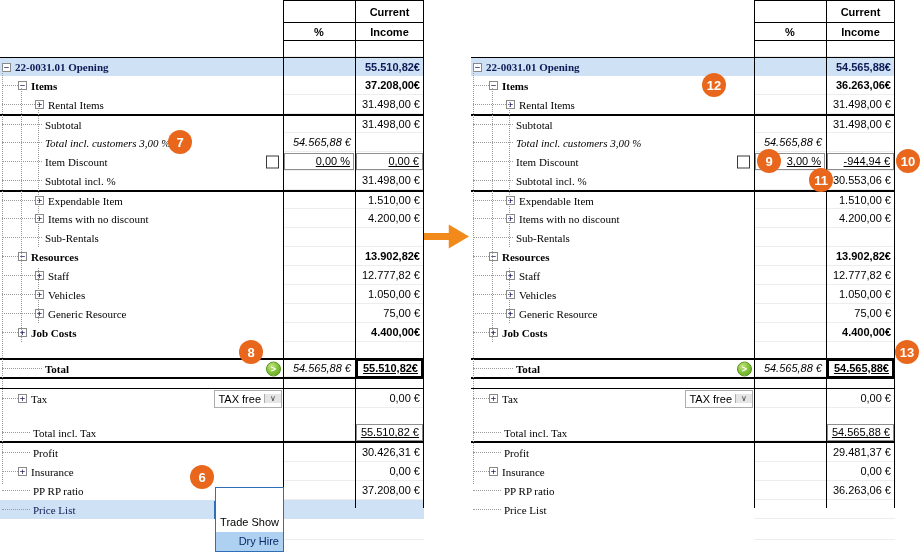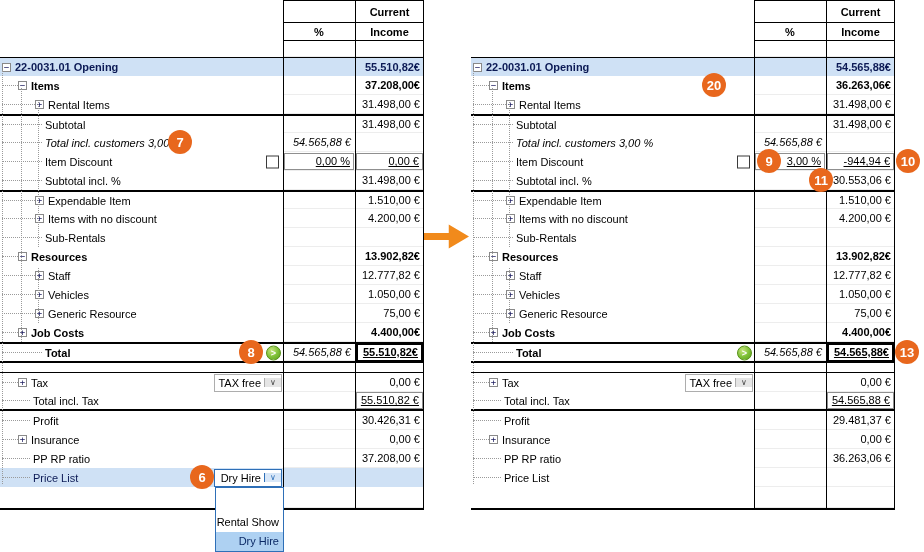--- a/index.html
+++ b/index.html
@@ -23,27 +23,27 @@
   .boxed{padding:0 1px!important;text-decoration:underline;}
 
   .hr1{height:22px;}.hr2{height:19px;}.hr3{height:16px;}
   .hr1 .c-pct,.hr1 .c-income{border-top:1px solid #000;}
   .hr1 .c-income,.hr2 .c-pct,.hr2 .c-income{font-weight:bold;justify-content:center;padding-right:0;}
   .hr2 .c-pct,.hr2 .c-income{border-top:1px solid #000;border-bottom:1px solid #000;}
 
   .bt1{border-top:1px solid #000;}
   .bt2{border-top:2px solid #000;}
   .bb1{border-bottom:1px solid #000;}
-  .bb2{border-bottom:2px solid #000;}
+  .bb2{border-bottom:2px solid #000;margin-top:16px;}
 
   .hl{background:#cfe1f5;}
   .hl .lbl,.hl .val{color:#0c1a55;}
   .hl .cell{border-bottom-color:transparent;}
 
-  .lbl{white-space:nowrap;}
+  .lbl{white-space:nowrap;font-family:Liberation Serif, serif;}
   .b{font-weight:bold;}
   .i{font-style:italic;}
   .val{white-space:nowrap;}
 
   .stub{align-self:center;height:0;border-top:1px dotted #9a9a9a;flex:none;}
   .stub1i{width:16px;}
   .stub1d{width:28px;margin-right:3px;}
   .stub2i{width:33px;}
   .stub2d{width:40px;margin-right:3px;}
   .tree{flex:none;width:9px;height:9px;box-sizing:border-box;border:1px solid #898989;background:#fff;color:#1a1a5e;
@@ -630,25 +630,25 @@
         <div class="cell c-label"></div>
         <div class="cell c-pct"></div>
         <div class="cell c-income"></div>
       </div>
     </div>
 
   <div class="tarrow"></div>
 
   <div class="ddlist" id="ddlist">
       <div class="dditem"></div>
-      <div class="dditem">Rental Show</div>
+      <div class="dditem">Trade Show</div>
       <div class="dditem sel">Dry Hire</div>
     </div>
 
   <div class="badge b6">6</div>
   <div class="badge b7">7</div>
   <div class="badge b8">8</div>
   <div class="badge b9">9</div>
   <div class="badge b10">10</div>
   <div class="badge b11">11</div>
-  <div class="badge b12">20</div>
+  <div class="badge b12">12</div>
   <div class="badge b13">13</div>
 </div>
 
 </body></html>

